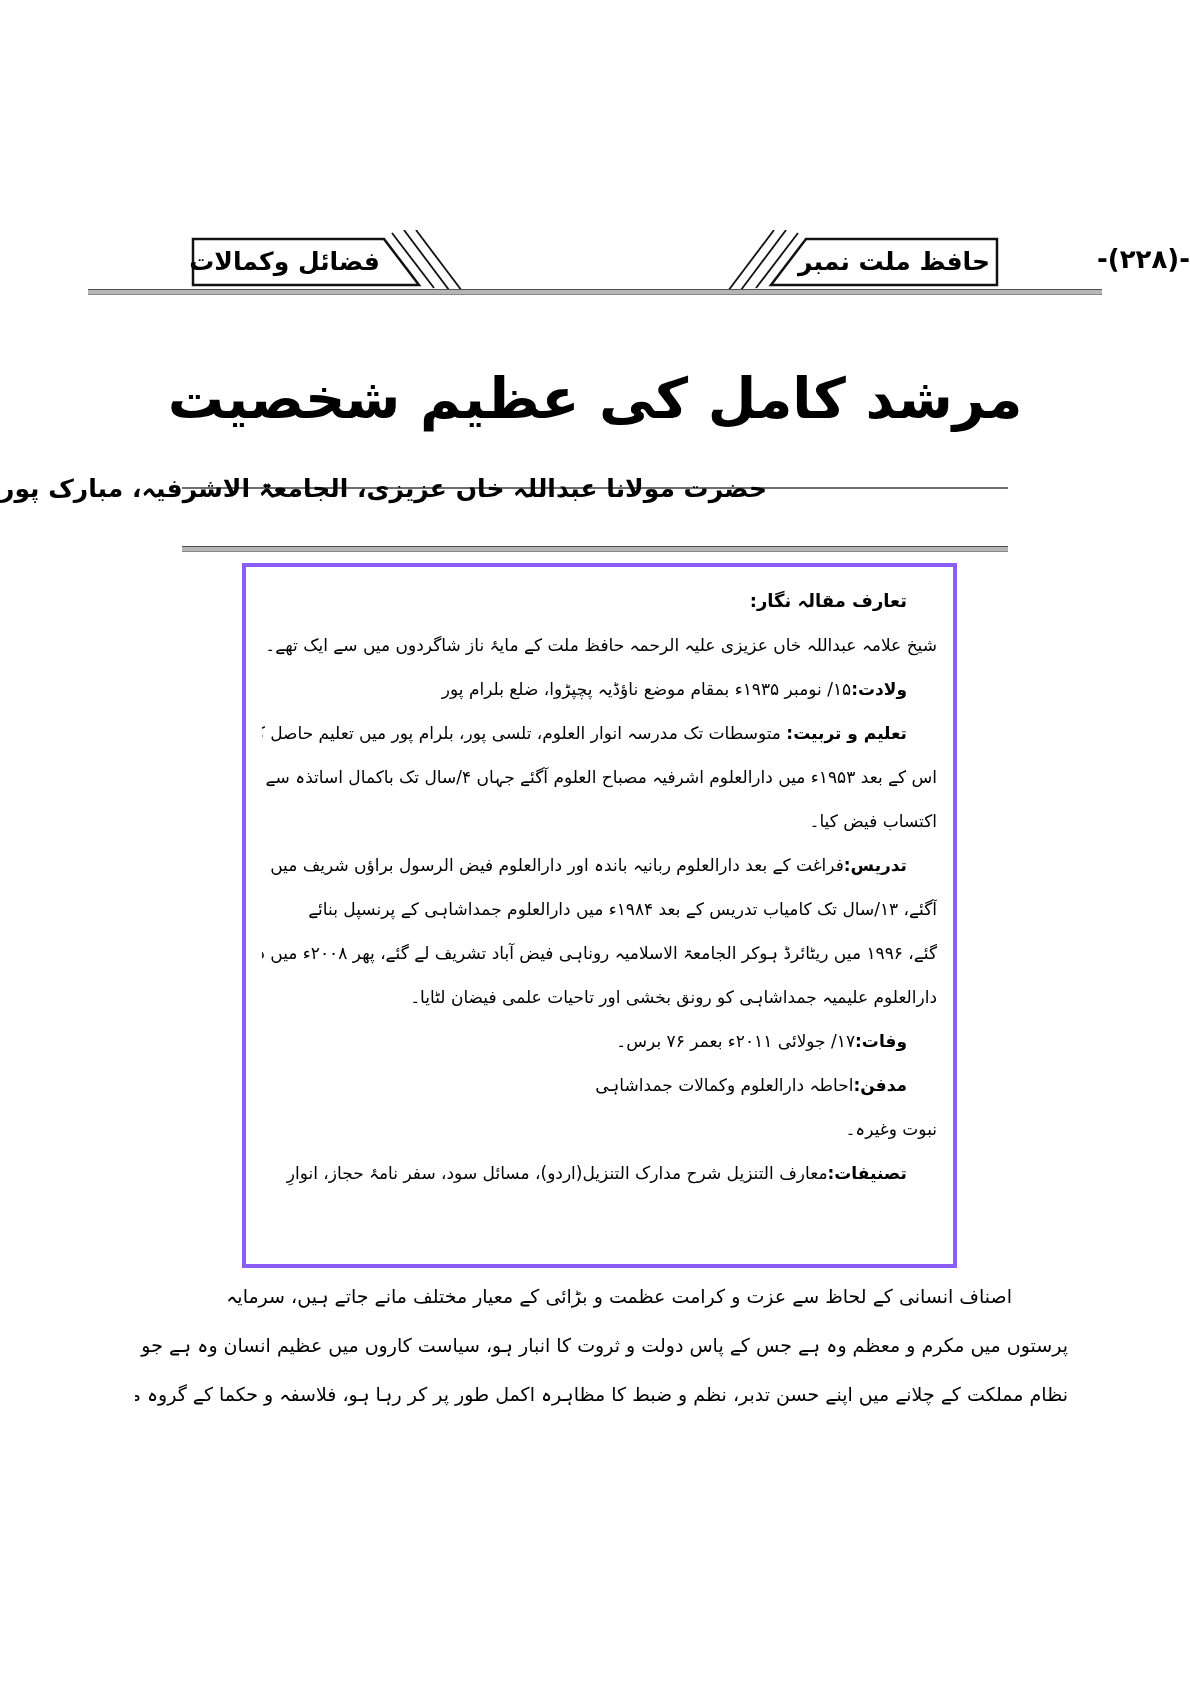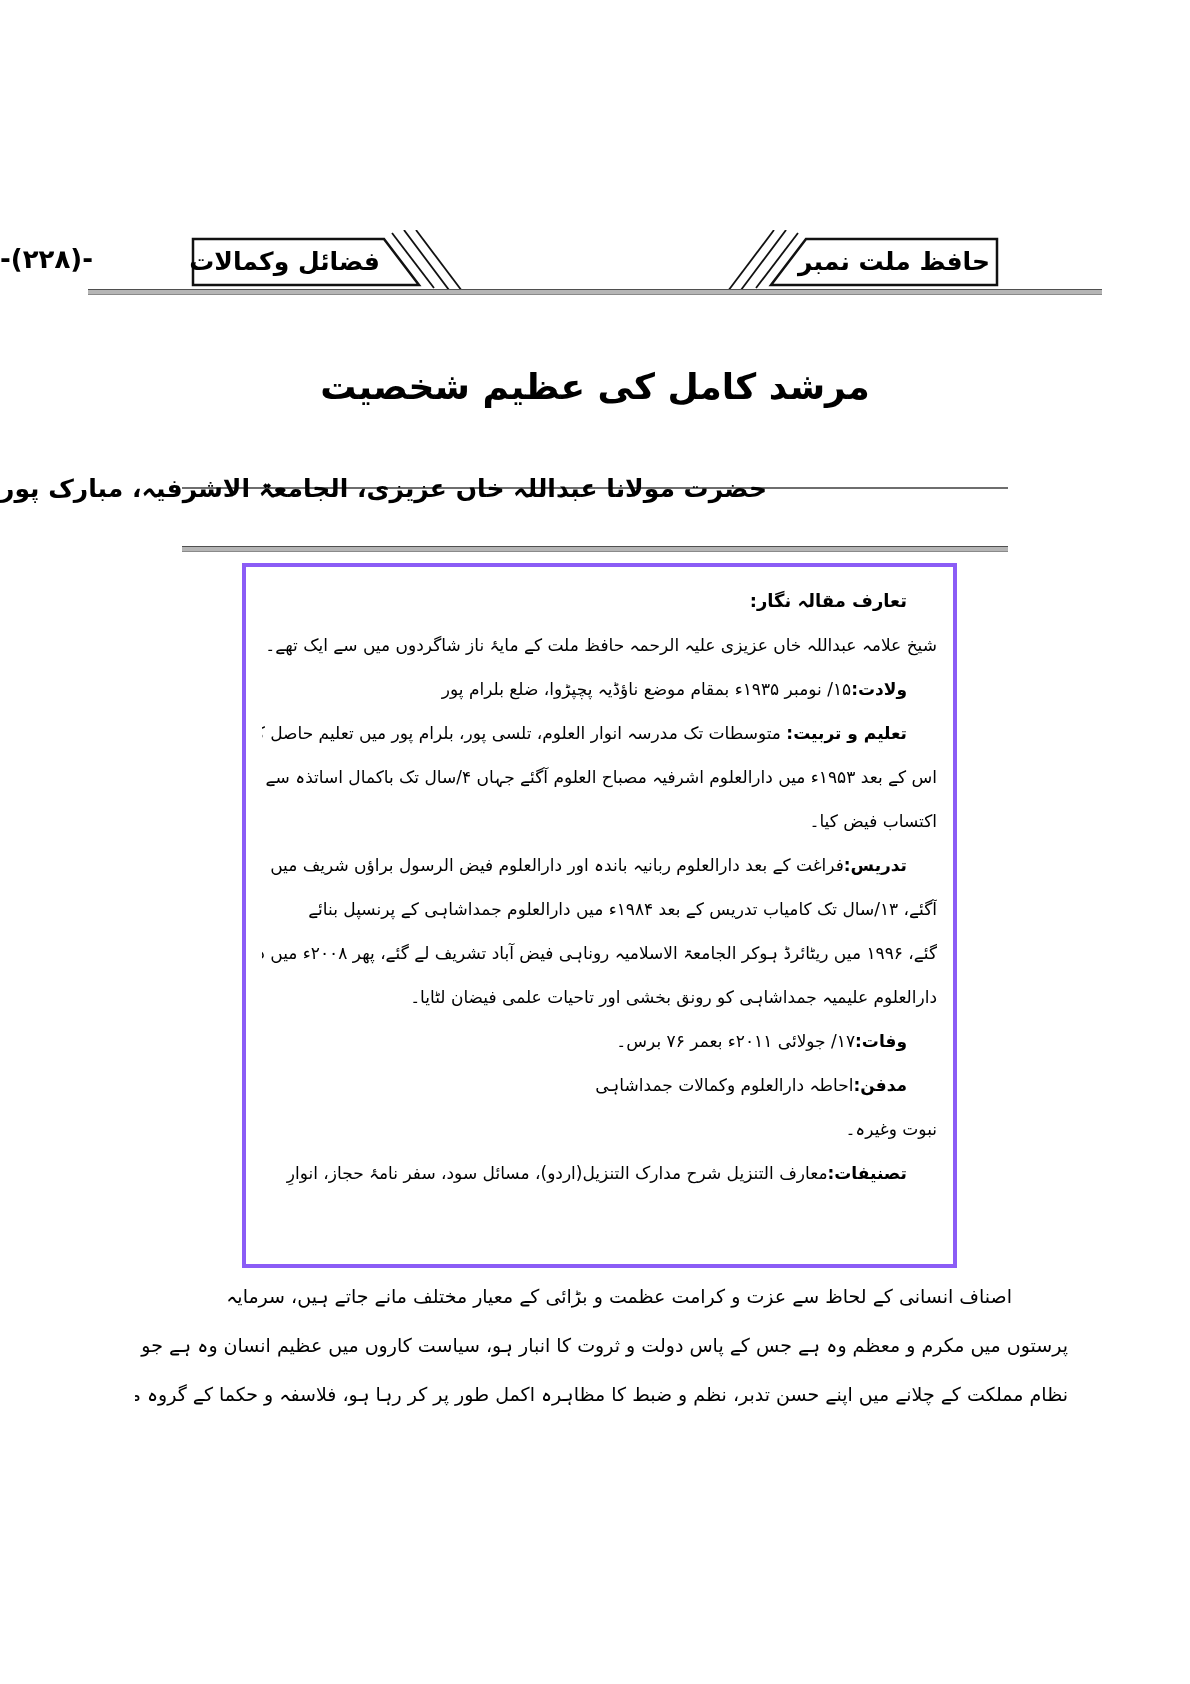--- a/index.html
+++ b/index.html
@@ -19,32 +19,32 @@
   .banner .btxt{
     position:absolute;top:9px;height:46px;line-height:46px;
     font-size:25px;font-weight:bold;text-align:center;white-space:nowrap;
   }
   .banner-left{left:188px;}
   .banner-left .btxt{left:12px;width:180px;}
   .banner-right{right:188px;}
   .banner-right .btxt{right:12px;width:180px;}
   .page-num{
     position:absolute;top:244px;left:0;right:0;
-    text-align:left;font-size:26px;font-weight:bold;
+    text-align:right;font-size:26px;font-weight:bold;
     letter-spacing:1px;direction:ltr;
   }
   .rule-groove{
     position:absolute;height:4px;background:#b5b5b5;
     border-top:1px solid #4f4f4f;border-bottom:1px solid #8a8a8a;
   }
   .rule-header{top:289px;left:88px;width:1014px;}
   
   .title{
     position:absolute;top:366px;left:0;right:0;
-    text-align:center;font-size:36px;font-weight:bold;
+    text-align:center;font-size:56px;font-weight:bold;
     letter-spacing:-1px;
   }
   .rule-thin{
     position:absolute;top:487px;left:182px;width:826px;
     height:0;border-top:2px solid #6e6e6e;
   }
   .subtitle{
     position:absolute;top:474px;left:0;right:0;
     text-align:left;font-size:25px;font-weight:bold;
   }

